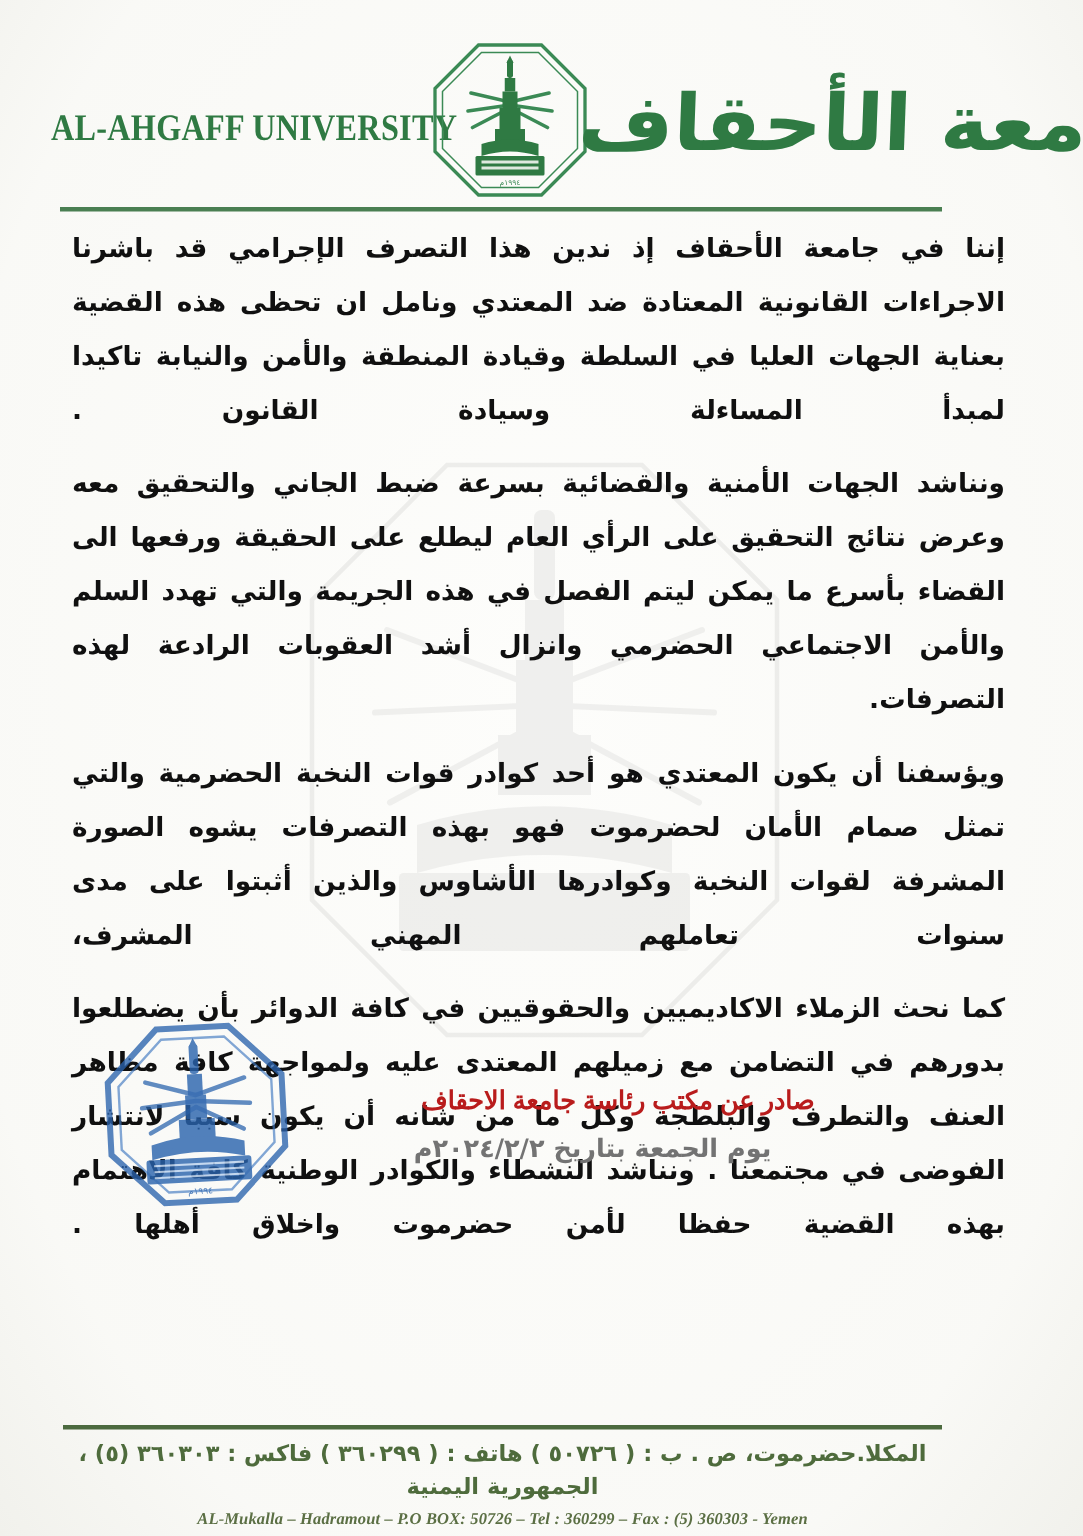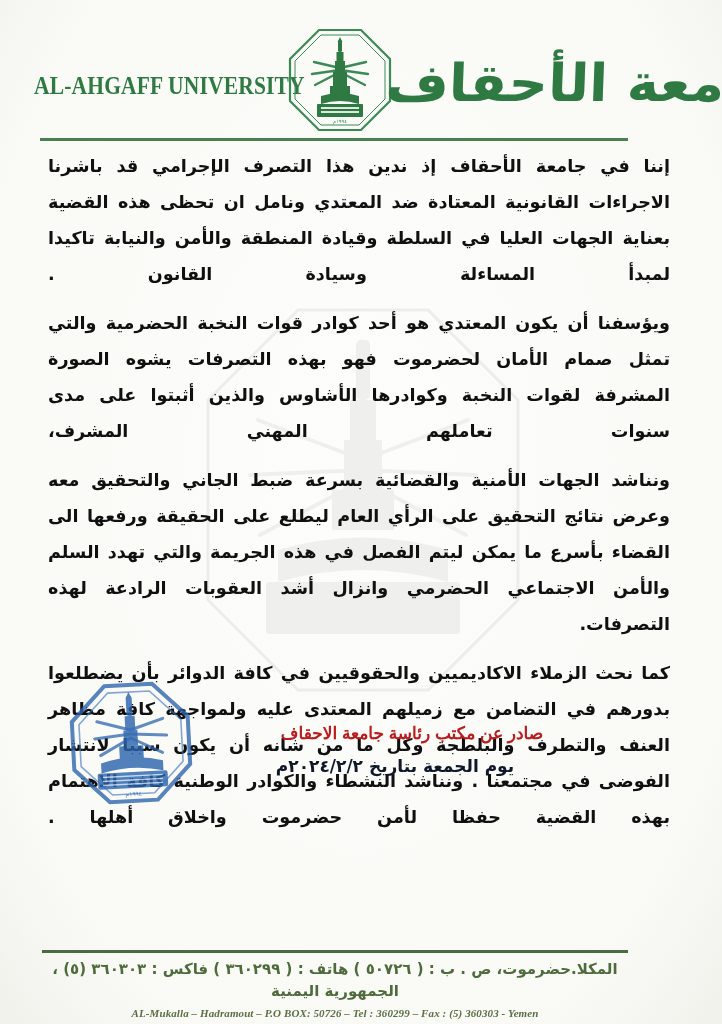--- a/index.html
+++ b/index.html
@@ -154,21 +154,21 @@
     font-size: 17px;
     line-height: 32px;
     color: #b91c1c;
     letter-spacing: -0.2px;
   }
   .sig-date {
     font-family: "DejaVu Sans", "Liberation Sans", sans-serif;
     font-weight: 700;
     font-size: 17px;
     line-height: 32px;
-    color: #0f172a;
+    color: #737373;
     padding-right: 34px;
   }
 
   
   .stamp {
     position: absolute;
     left: 70px;
     top: 682px;
     width: 122px;
     height: 122px;
@@ -283,22 +283,22 @@
         <rect x="146" y="140" width="38" height="50"></rect>
         <rect x="134" y="190" width="62" height="40"></rect>
         <path d="M80,250 Q165,225 250,250 L250,282 Q165,258 80,282 Z"></path>
         <rect x="68" y="282" width="194" height="52" rx="3"></rect>
       </g>
     </svg>
   </div>
 
   <div class="body-text">
     <p class="para">إننا في جامعة الأحقاف إذ ندين هذا التصرف الإجرامي قد باشرنا الاجراءات القانونية المعتادة ضد المعتدي ونامل ان تحظى هذه القضية بعناية الجهات العليا في السلطة وقيادة المنطقة والأمن والنيابة تاكيدا لمبدأ المساءلة وسيادة القانون .</p>
+    <p class="para">ونناشد الجهات الأمنية والقضائية بسرعة ضبط الجاني والتحقيق معه وعرض نتائج التحقيق على الرأي العام ليطلع على الحقيقة ورفعها الى القضاء بأسرع ما يمكن ليتم الفصل في هذه الجريمة والتي تهدد السلم والأمن الاجتماعي الحضرمي وانزال أشد العقوبات الرادعة لهذه التصرفات.</p>
     <p class="para">ويؤسفنا أن يكون المعتدي هو أحد كوادر قوات النخبة الحضرمية والتي تمثل صمام الأمان لحضرموت فهو بهذه التصرفات يشوه الصورة المشرفة لقوات النخبة وكوادرها الأشاوس والذين أثبتوا على مدى سنوات تعاملهم المهني المشرف،</p>
-    <p class="para">ونناشد الجهات الأمنية والقضائية بسرعة ضبط الجاني والتحقيق معه وعرض نتائج التحقيق على الرأي العام ليطلع على الحقيقة ورفعها الى القضاء بأسرع ما يمكن ليتم الفصل في هذه الجريمة والتي تهدد السلم والأمن الاجتماعي الحضرمي وانزال أشد العقوبات الرادعة لهذه التصرفات.</p>
     <p class="para">كما نحث الزملاء الاكاديميين والحقوقيين في كافة الدوائر بأن يضطلعوا بدورهم في التضامن مع زميلهم المعتدى عليه ولمواجهة كافة مظاهر العنف والتطرف والبلطجة وكل ما من شانه أن يكون سببا لانتشار الفوضى في مجتمعنا . ونناشد النشطاء والكوادر الوطنية كافة الاهتمام بهذه القضية حفظا لأمن حضرموت واخلاق أهلها .</p>
   </div>
 
   <div class="stamp">
     <svg viewBox="0 0 122 122" xmlns="http://www.w3.org/2000/svg">
       <polygon points="37,3 85,3 119,37 119,85 85,119 37,119 3,85 3,37" fill="none" stroke="#2a63ad" stroke-width="4" opacity="0.85"></polygon>
       <polygon points="40,10 82,10 112,40 112,82 82,112 40,112 10,82 10,40" fill="none" stroke="#3e78c0" stroke-width="1.6" opacity="0.7"></polygon>
       <g stroke="#2a63ad" stroke-width="3" stroke-linecap="round" opacity="0.8">
         <line x1="61" y1="48" x2="28" y2="38"></line>
         <line x1="61" y1="52" x2="25" y2="55"></line>

